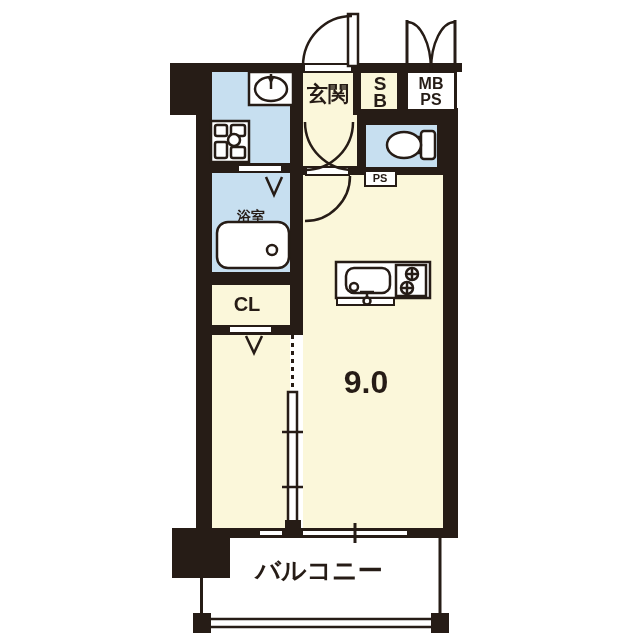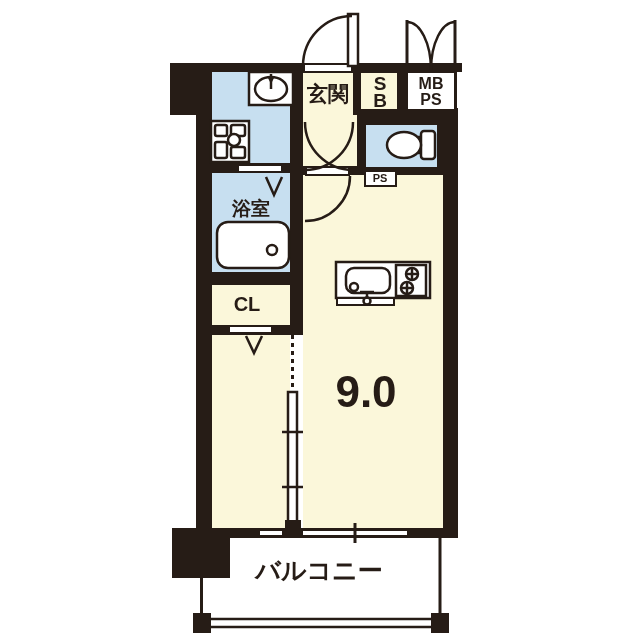--- a/index.html
+++ b/index.html
@@ -159,19 +159,19 @@
       <line x1="211" y1="619" x2="431" y2="619"></line>
       <line x1="211" y1="627" x2="431" y2="627"></line>
     </g>
   </svg>
 
   <div class="lbl z40" style="left:328px;top:93px;font-size:21px">玄関</div>
   <div class="lbl z40" style="left:380px;top:83px;font-size:19px">S</div>
   <div class="lbl z40" style="left:380px;top:100px;font-size:19px">B</div>
   <div class="lbl z40" style="left:431px;top:84px;font-size:16px">MB</div>
   <div class="lbl z40" style="left:431px;top:100px;font-size:16px">PS</div>
-  <div class="lbl z40" style="left:251px;top:208px;font-size:19px">浴室</div>
+  <div class="lbl z40" style="left:251px;top:216px;font-size:14px">浴室</div>
   <div class="lbl z40" style="left:380px;top:178px;font-size:11px">PS</div>
   <div class="lbl z40" style="left:247px;top:304px;font-size:20px">CL</div>
-  <div class="lbl z40" style="left:366px;top:392px;font-size:44px">9.0</div>
+  <div class="lbl z40" style="left:366px;top:382px;font-size:32px">9.0</div>
   <div class="lbl z40" style="left:319px;top:570px;font-size:25px">バルコニー</div>
 
 </div>
 
 </body></html>

